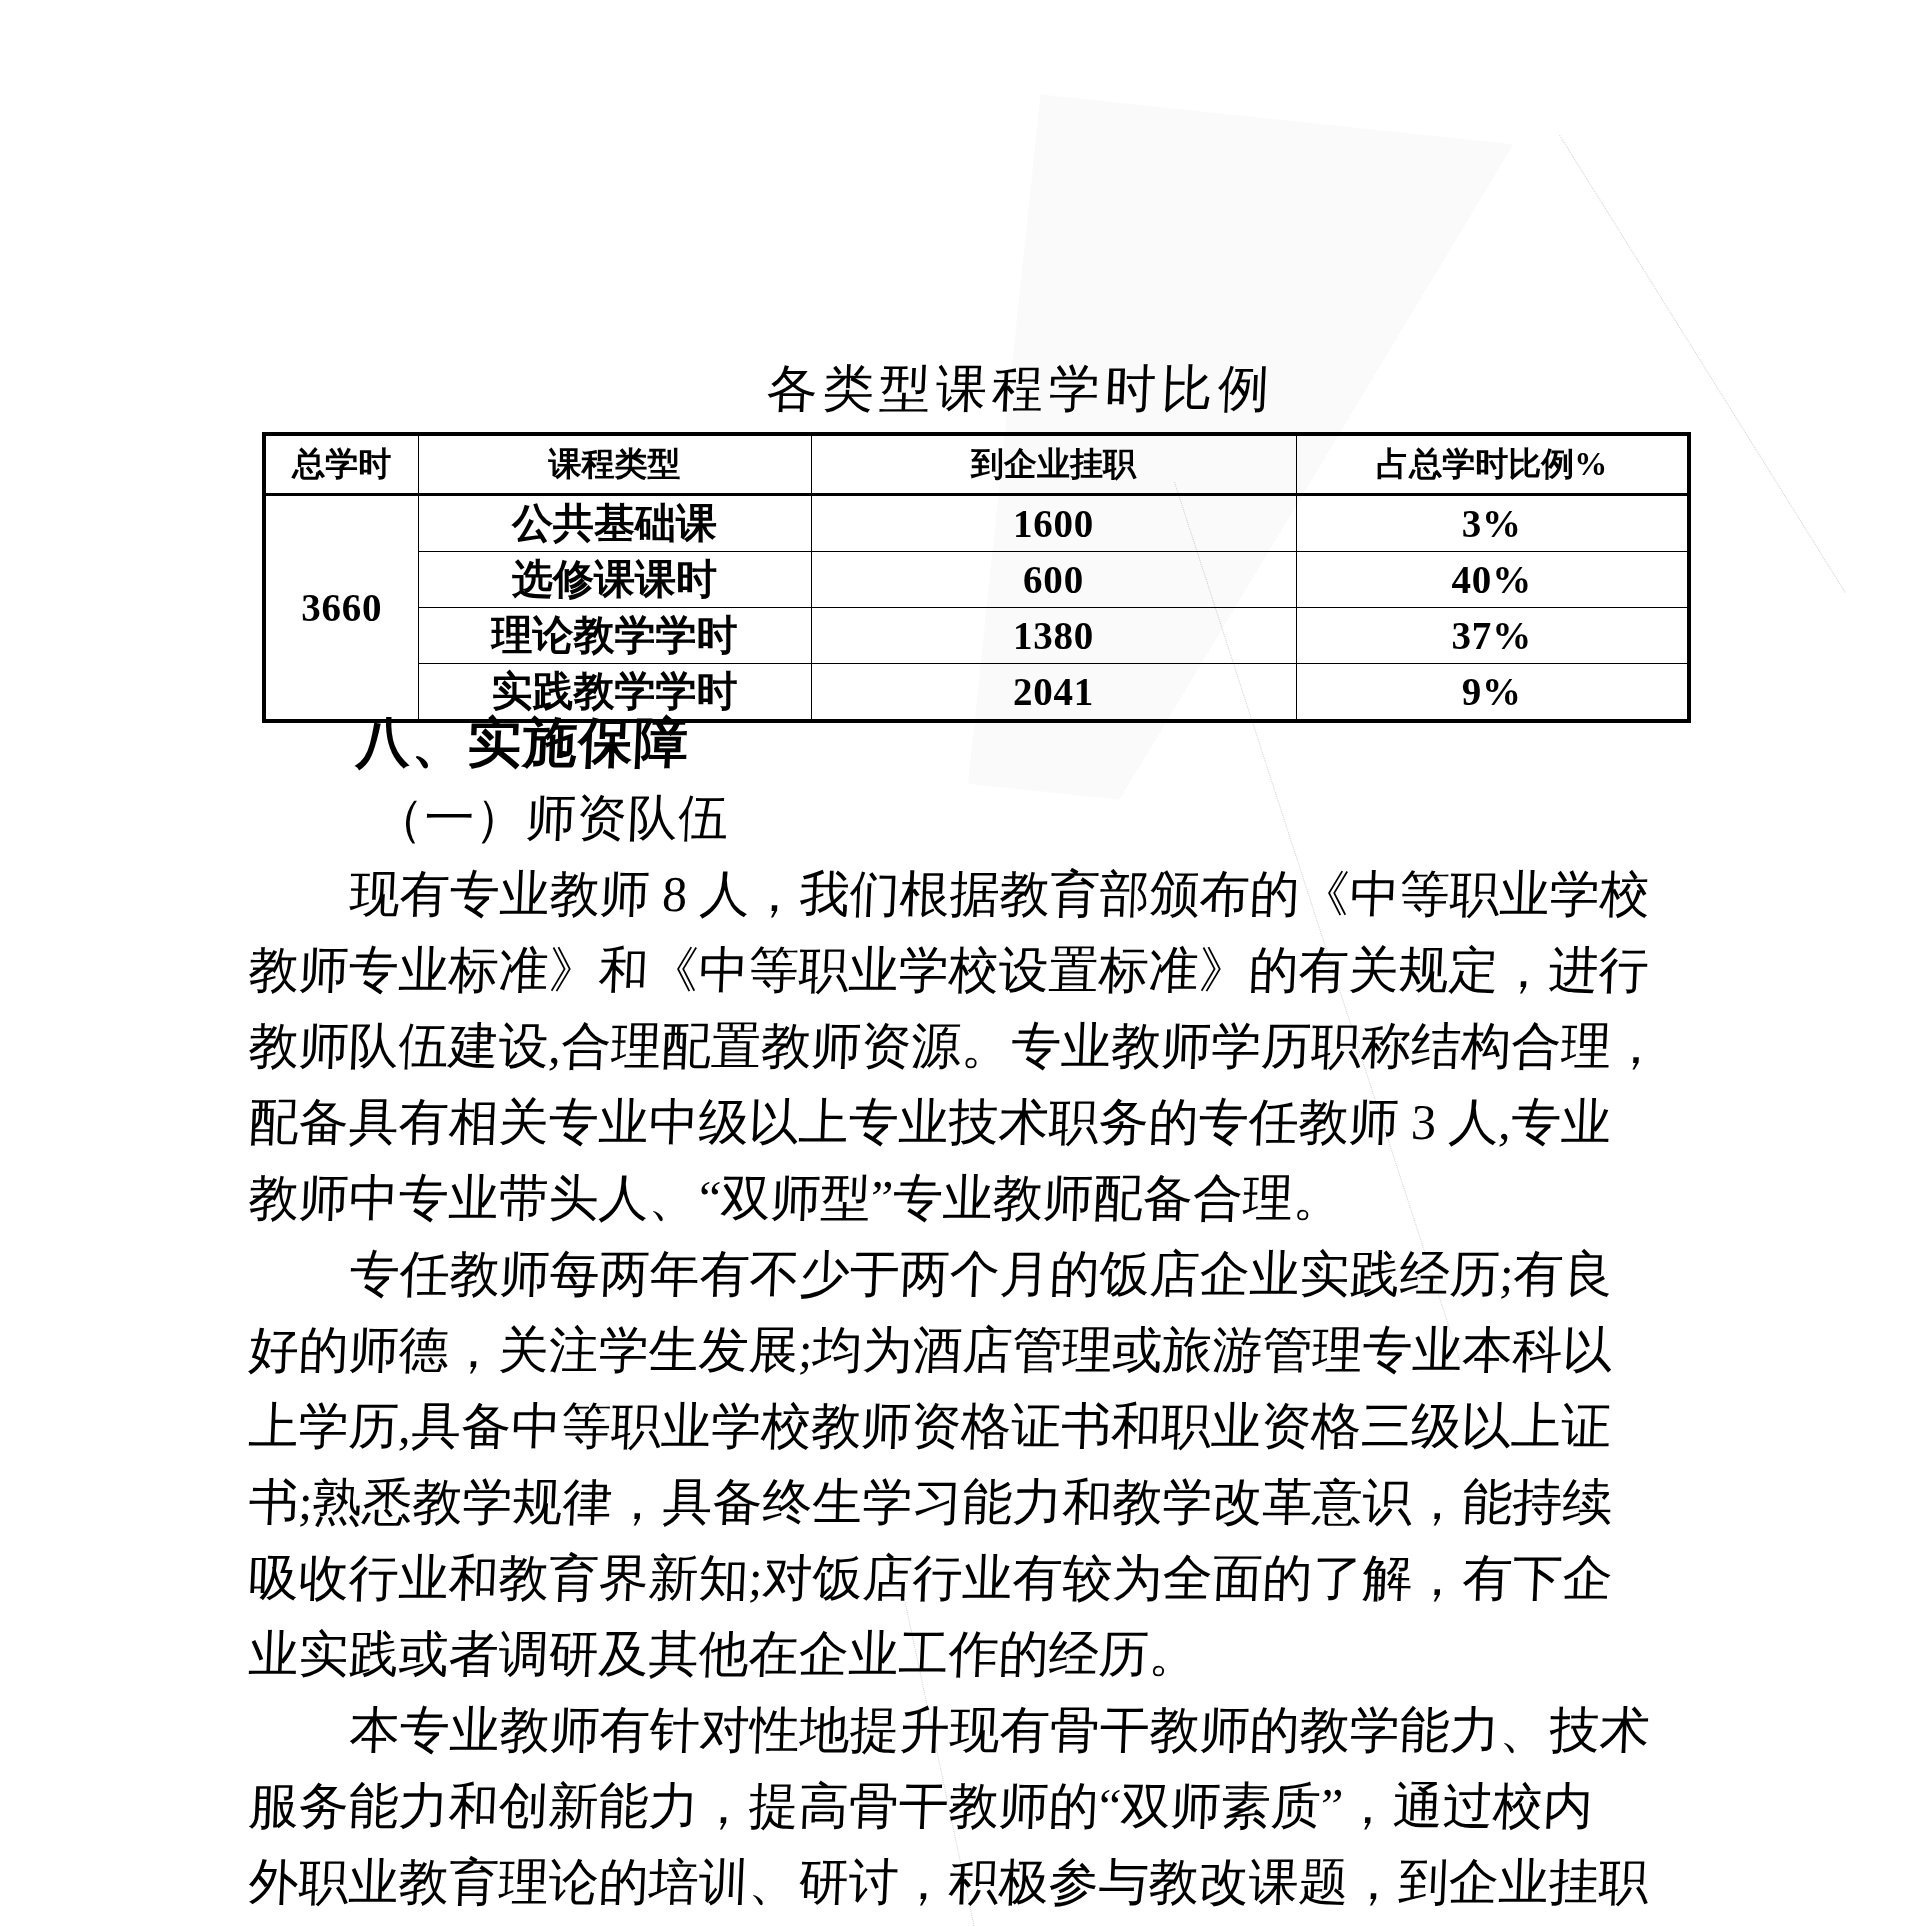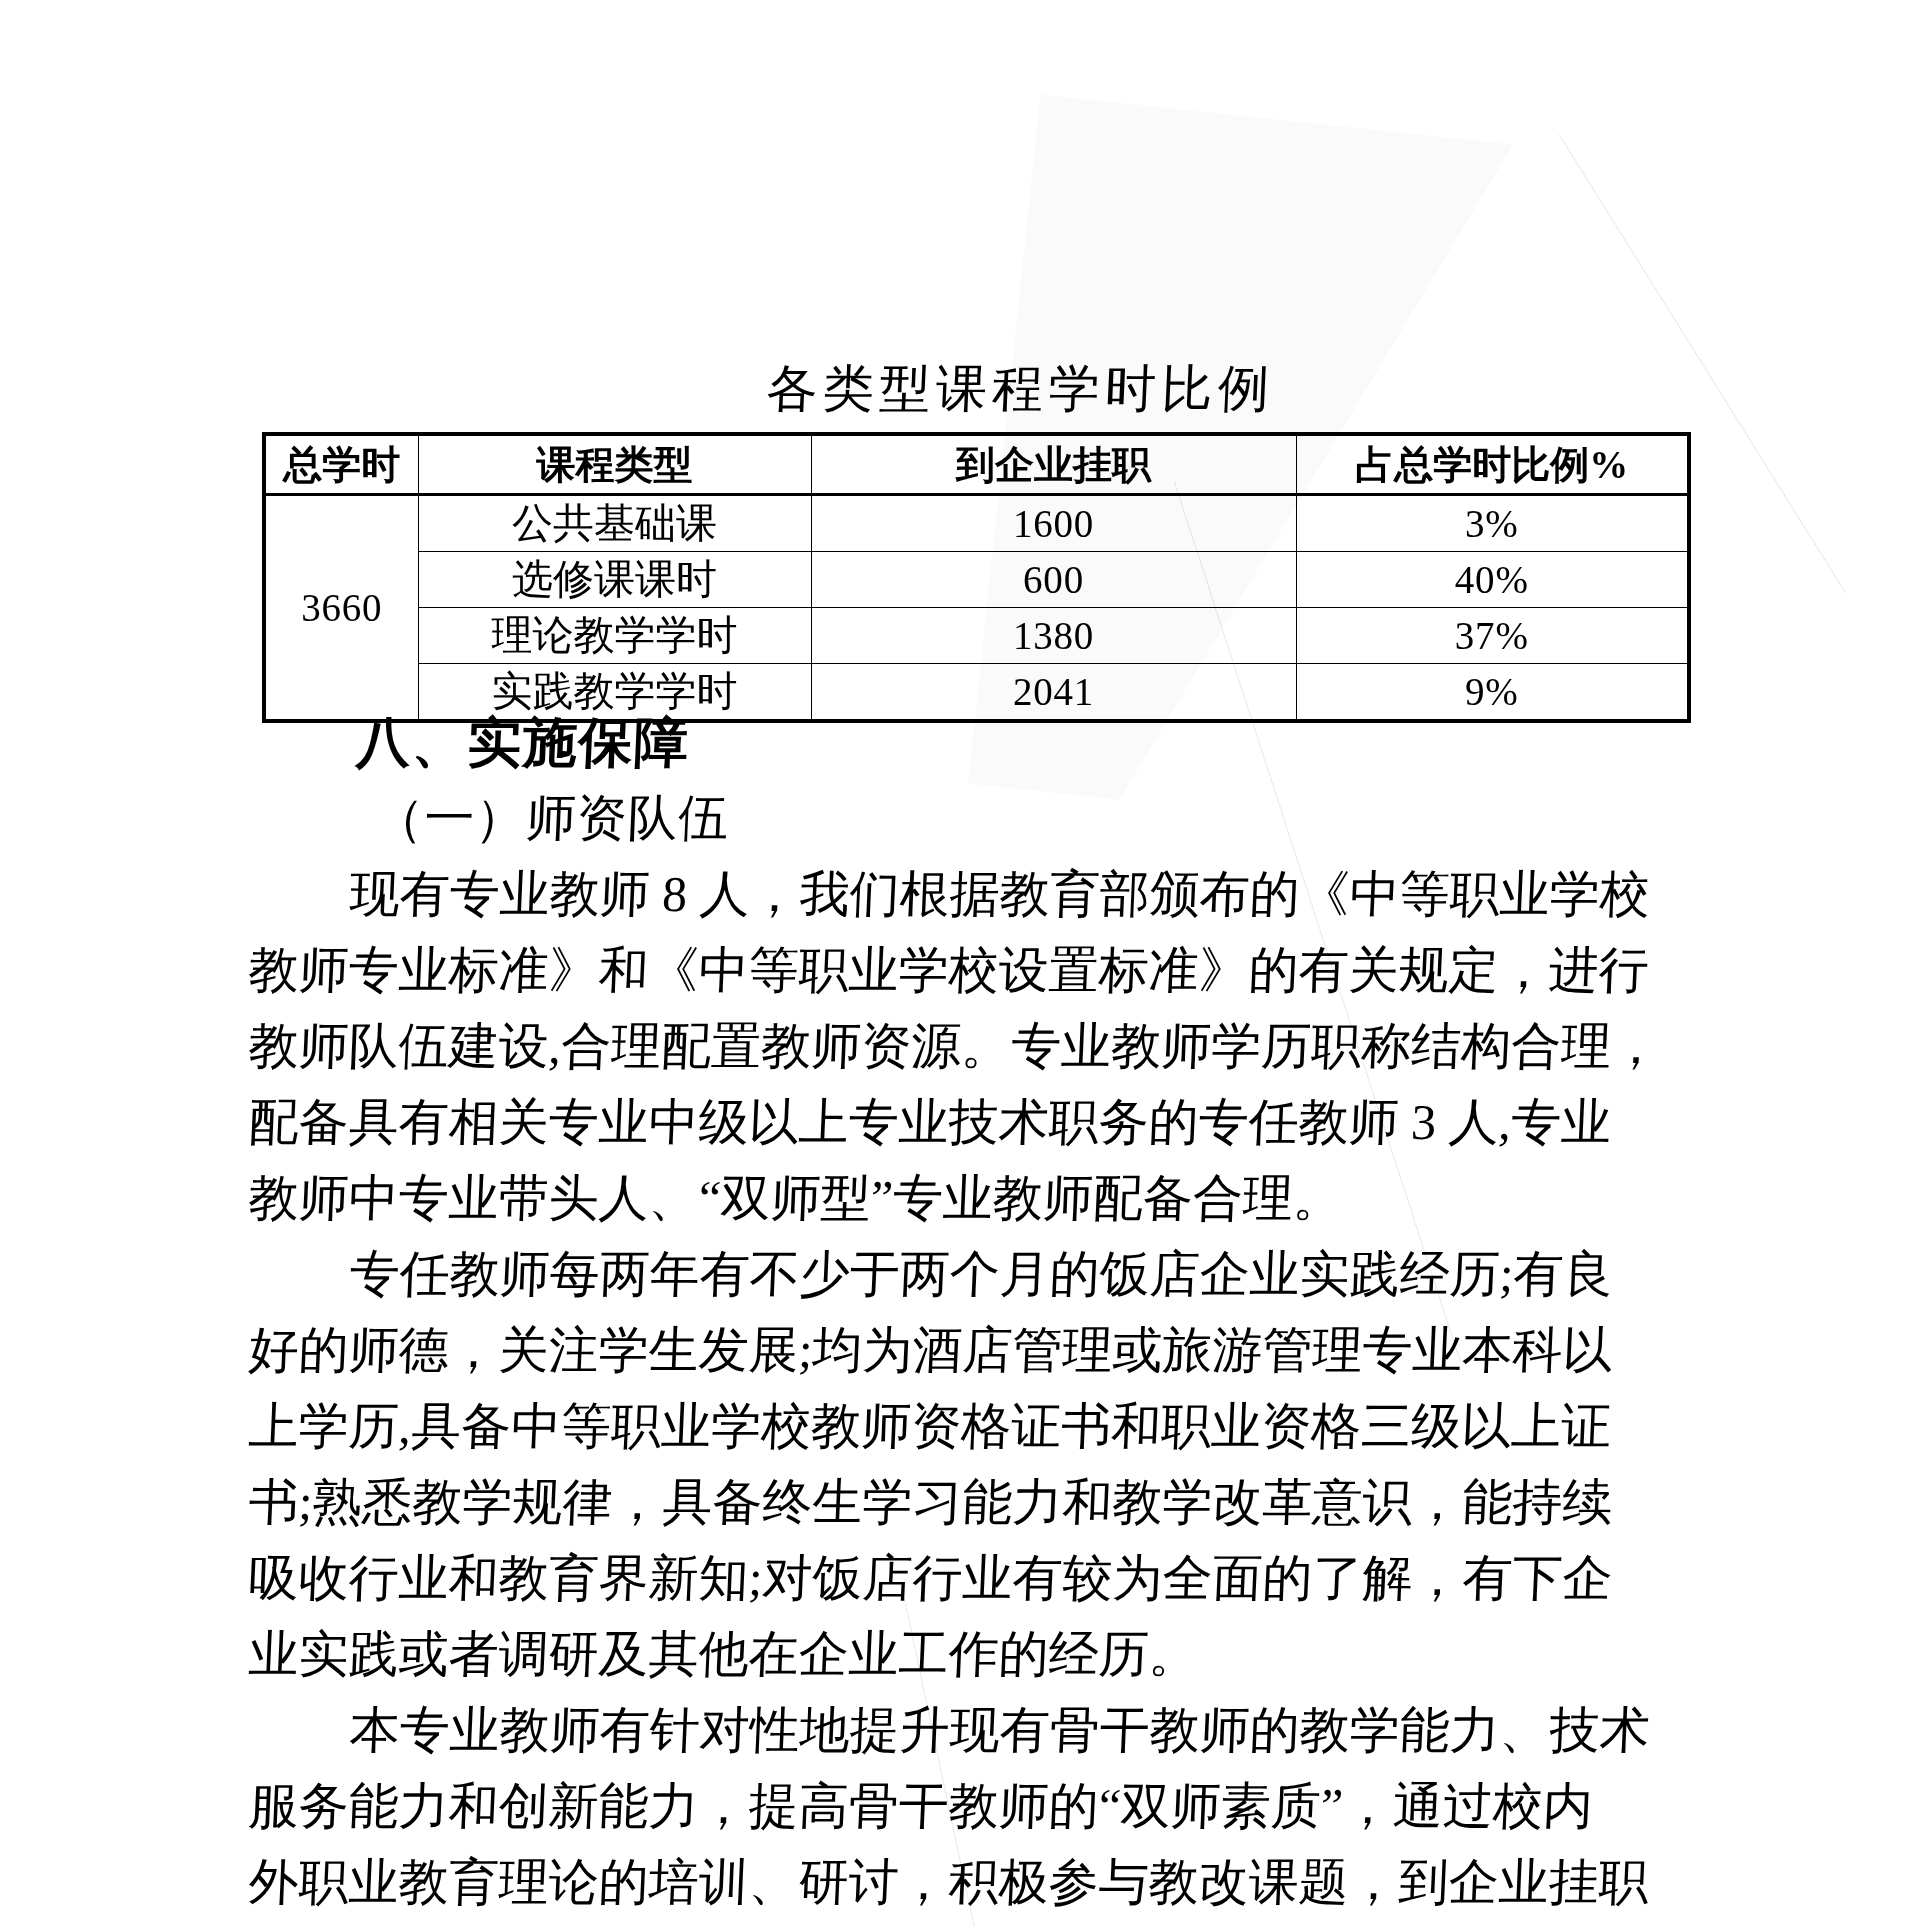--- a/index.html
+++ b/index.html
@@ -35,27 +35,27 @@
   }
   .hours-table th, .hours-table td {
     border: 1.5px solid #000;
     padding: 0;
     overflow: hidden;
     white-space: nowrap;
   }
   .hours-table th {
     border-top: 2.3px solid #000;
     border-bottom: 3.5px solid #000;
-    font-size: 39px;
+    font-size: 33px;
     font-weight: bold;
     height: 57px;
   }
   .hours-table td {
     font-size: 41px;
-    font-weight: normal;
+    font-weight: bold;
     height: 50px;
   }
   .hours-table td.num { font-size: 39px; letter-spacing: 0.8px; }
 
   
   .textflow {
     position: absolute;
     top: 704px; left: 247px; width: 1448px;
     font-size: 50px;
     line-height: 76px;

